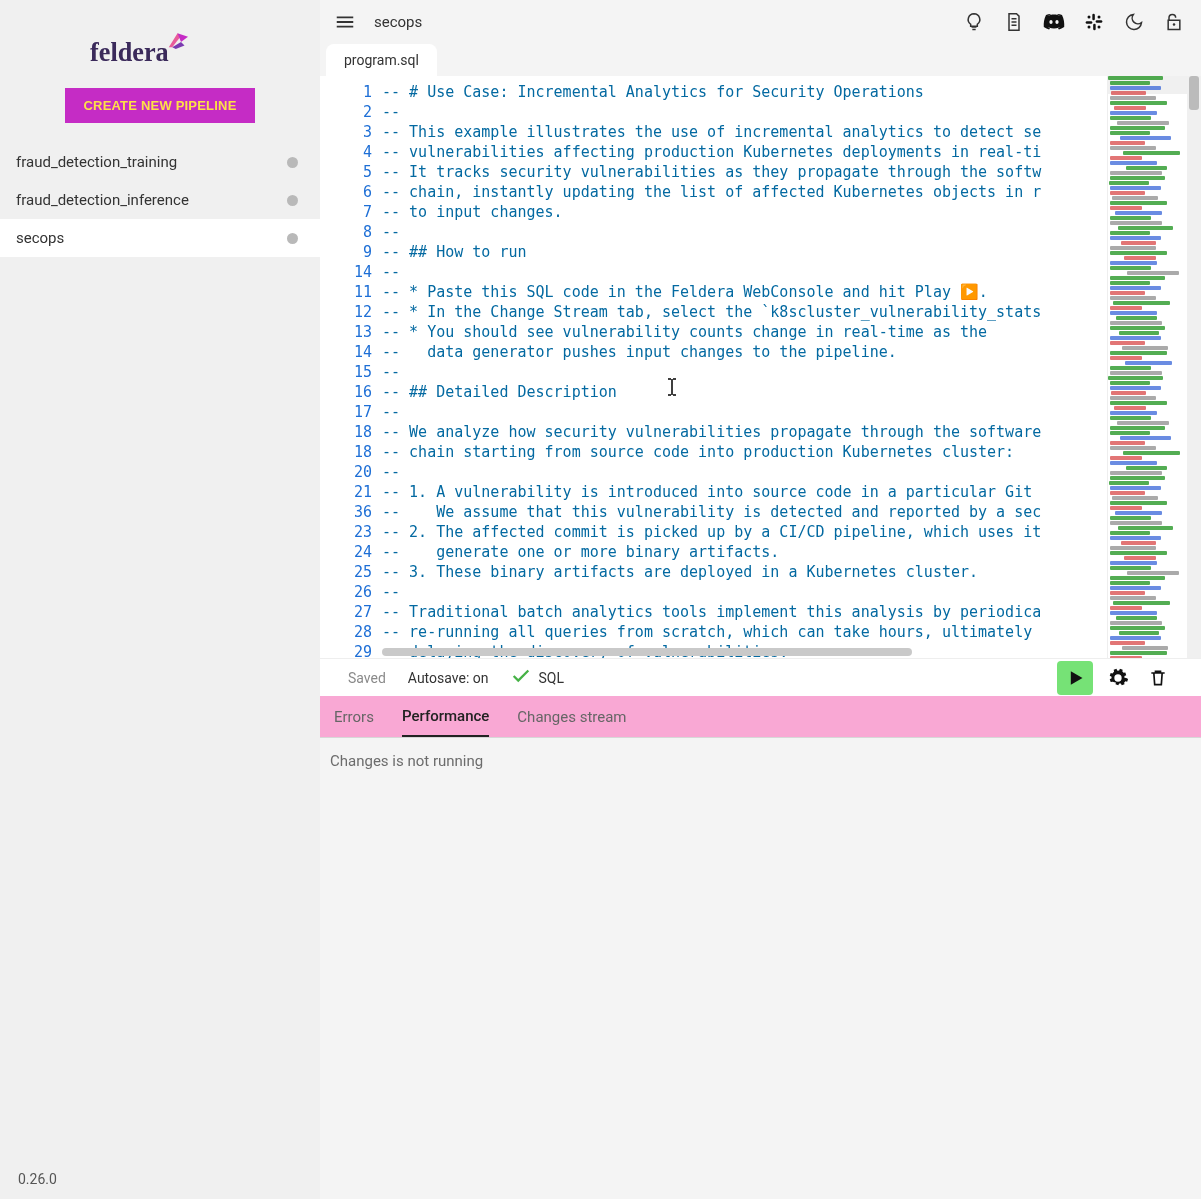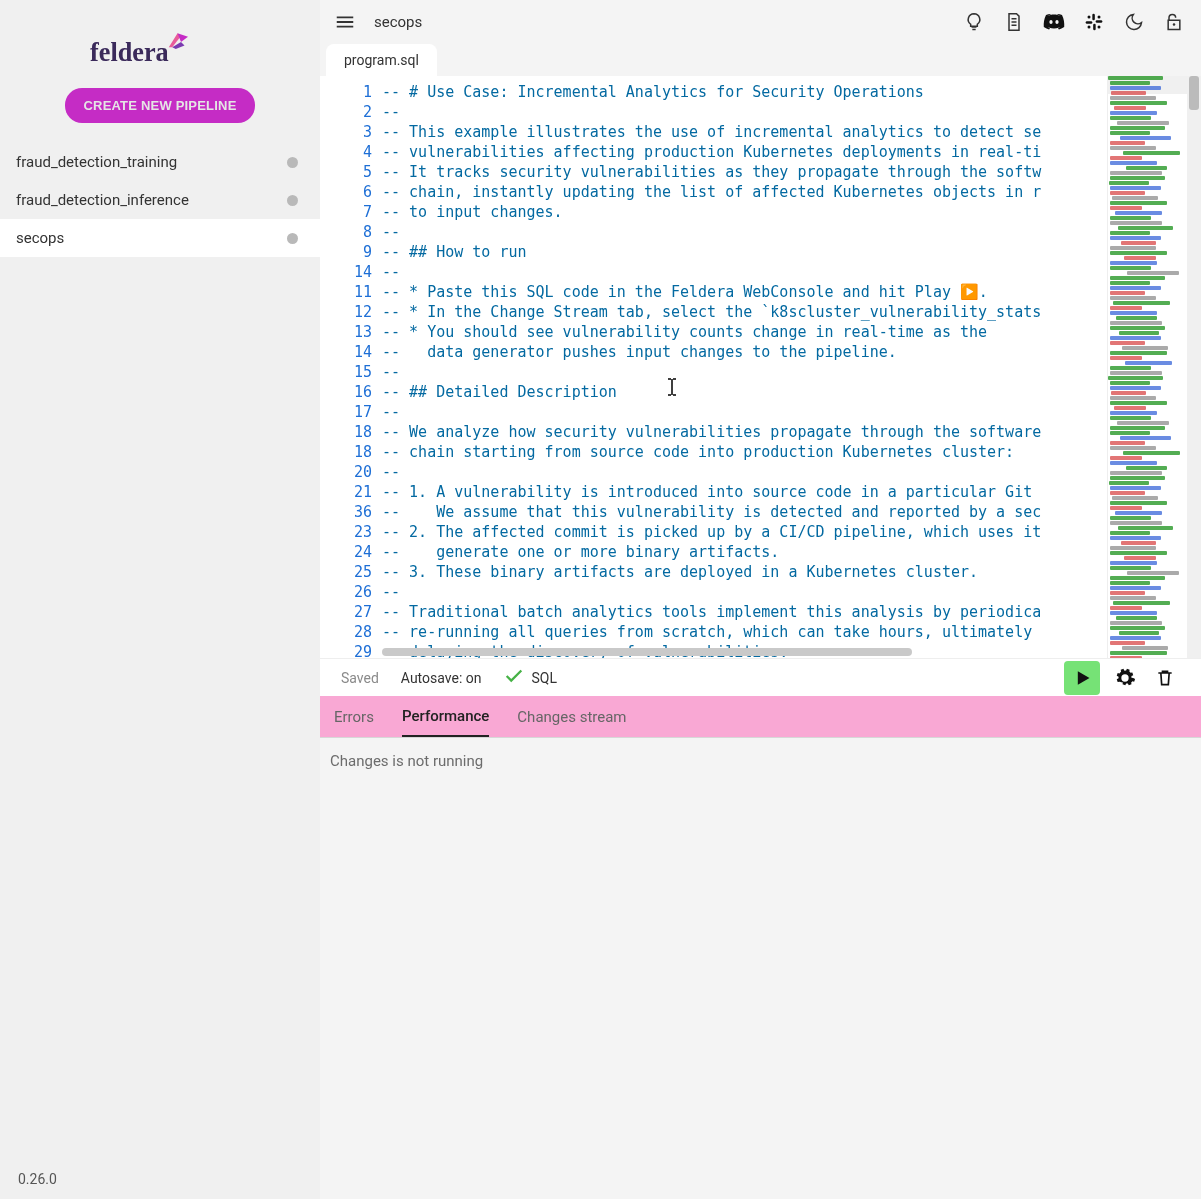--- a/index.html
+++ b/index.html
@@ -9,22 +9,22 @@
   background: #f4f4f4; display: flex; overflow: hidden;
 }
 .sidebar {
   width: 320px; height: 100%; background: #f0f0f0;
   display: flex; flex-direction: column; position: relative;
 }
 .logo-wrap { display: flex; justify-content: center; padding: 28px 0 18px; }
 .logo { width: 140px; height: auto; }
 .create-btn-wrap { display: flex; justify-content: center; padding-bottom: 20px; }
 .create-btn {
-  background: #c52cc5; color: #e5e5e5; border: none;
-  padding: 10px 18px; border-radius: 17px; font-size: 13px;
+  background: #c52cc5; color: #fde047; border: none;
+  padding: 10px 18px; border-radius: 0; font-size: 13px;
   font-weight: 600; letter-spacing: 0.2px; cursor: pointer;
 }
 .pipeline-list { display: flex; flex-direction: column; }
 .pipeline-item {
   display: flex; align-items: center; justify-content: space-between;
   padding: 10px 22px 10px 16px; font-size: 15px; color: #333;
   cursor: pointer;
 }
 .pipeline-item.active { background: #fff; }
 .status-dot { width: 11px; height: 11px; border-radius: 50%; background: #b9b9b9; }
@@ -67,21 +67,21 @@
 .minimap-row { height: 4px; margin: 0 2px 1px; border-radius: 1px; }
 .mm-green { background: #0a8a0a; opacity: 0.7; }
 .mm-blue  { background: #2b5bd6; opacity: 0.7; }
 .mm-red   { background: #d63a3a; opacity: 0.7; }
 .mm-gray  { background: #555; opacity: 0.5; }
 .editor-scrollbar { width: 14px; background: #f0f0f0; position: relative; }
 .editor-scrollbar .sb-thumb { position: absolute; top: 0; left: 2px; width: 10px; height: 34px; background: #bbb; border-radius: 3px; }
 
 .status-row {
   height: 38px; background: #fff; border-top: 1px solid #eee;
-  display: flex; align-items: center; padding: 0 21px; gap: 22px;
+  display: flex; align-items: center; padding: 0 28px; gap: 22px;
 }
 .status-left { display: flex; align-items: center; gap: 22px; flex: 1; }
 .status-saved { color: #8a8a8a; font-size: 14px; }
 .status-autosave { color: #333; font-size: 14px; }
 .status-sql { display: flex; align-items: center; gap: 6px; font-size: 14px; color: #333; }
 .check-ico { color: #46b246; }
 .status-right { display: flex; align-items: center; gap: 10px; }
 .run-btn {
   width: 36px; height: 34px; background: #76e276; border: none; border-radius: 4px;
   display: flex; align-items: center; justify-content: center; cursor: pointer;

